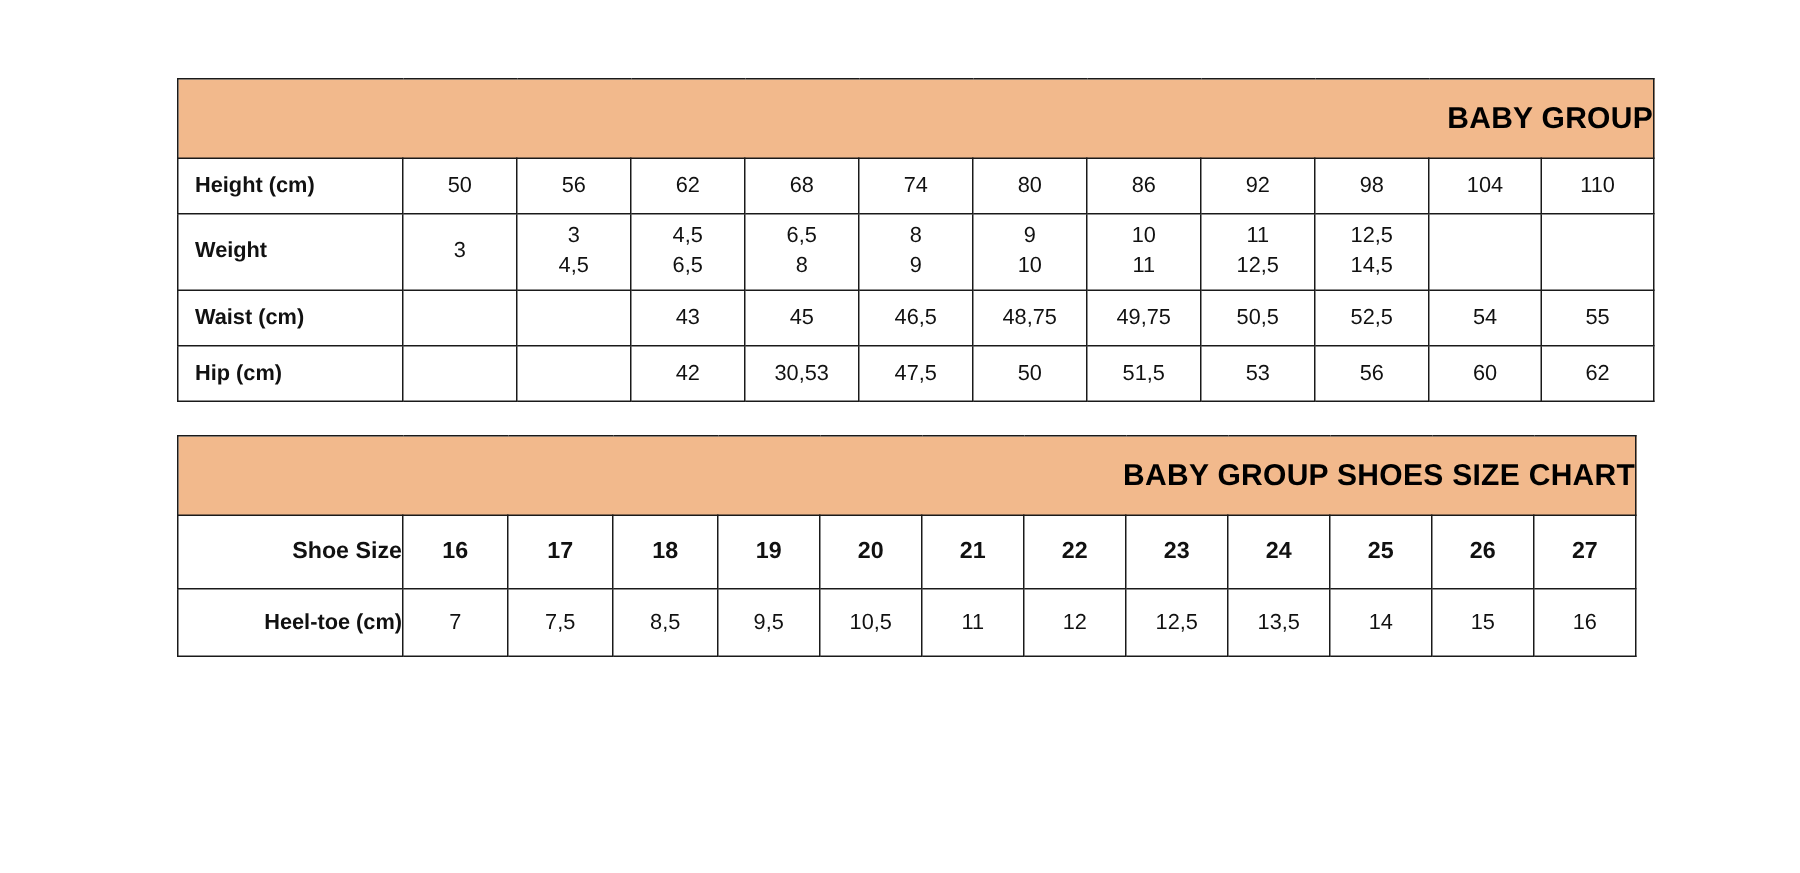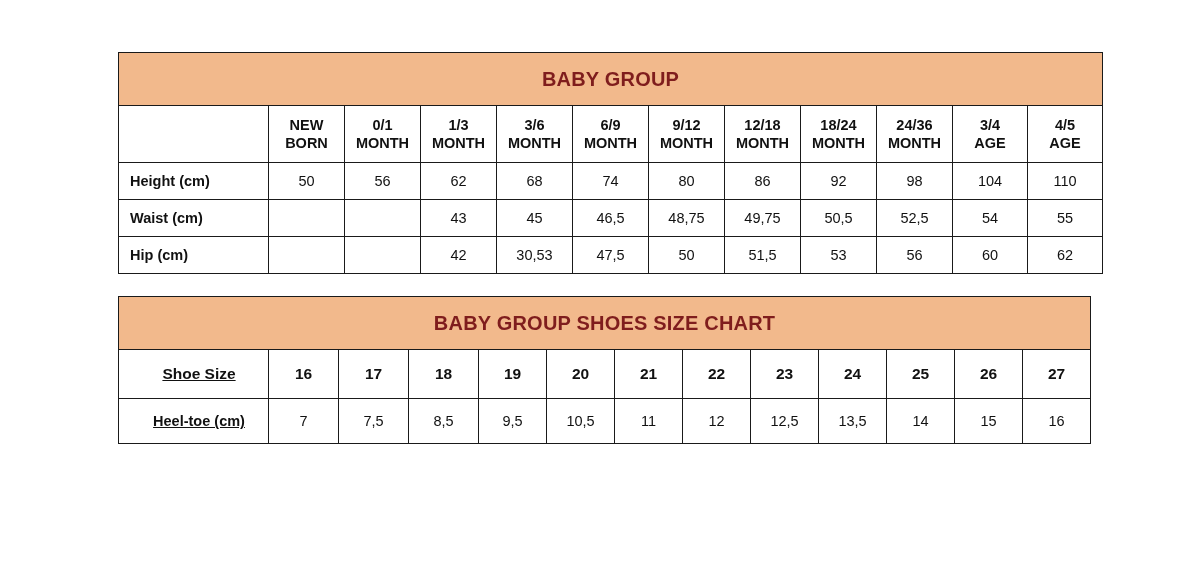--- a/index.html
+++ b/index.html
@@ -37,21 +37,22 @@
     color: #111;
   }
 
   
   .title-cell {
     background: #f2b98c;
     height: 52px;
     font-size: 20px;
     font-weight: bold;
     letter-spacing: 0.2px;
-    color: #7f1d1d;
+    color: #000000;
+    text-align: right;
   }
   .head-row td {
     height: 56px;
     font-weight: bold;
     font-size: 14.5px;
     line-height: 1.25;
   }
   .row-label {
     text-align: left;
     padding-left: 11px;
@@ -80,24 +81,23 @@
   }
   .shoes .head-row td {
     height: 48px;
     font-weight: bold;
     font-size: 15.5px;
   }
   .shoes .body-row td {
     height: 44px;
   }
   .shoes .row-label {
-    text-align: center;
+    text-align: right;
     padding-left: 11px;
     font-weight: bold;
-    text-decoration: underline;
   }
   .nowrap { white-space: pre-line; }
 </style>
 </head>
 <body>
 
 <div class="page">
 
   <table>
     <colgroup>
@@ -110,62 +110,59 @@
         <col style="width:76px">
       <col style="width:76px">
         <col style="width:76px">
         <col style="width:76px">
       <col style="width:75px">
         <col style="width:75px">
     </colgroup>
     <tbody>
       <tr>
         <td class="title-cell" colspan="12">BABY GROUP</td>
-      </tr>
-      <tr class="head-row">
-        <td class="nowrap"></td>
-        <td class="nowrap">NEW
-BORN</td>
-        <td class="nowrap">0/1
-MONTH</td>
-        <td class="nowrap">1/3
-MONTH</td>
-        <td class="nowrap">3/6
-MONTH</td>
-        <td class="nowrap">6/9
-MONTH</td>
-        <td class="nowrap">9/12
-MONTH</td>
-        <td class="nowrap">12/18
-MONTH</td>
-        <td class="nowrap">18/24
-MONTH</td>
-        <td class="nowrap">24/36
-MONTH</td>
-        <td class="nowrap">3/4
-AGE</td>
-        <td class="nowrap">4/5
-AGE</td>
       </tr>
 
       <tr class="body-row">
         <td class="row-label">Height (cm)</td>
         <td>50</td>
         <td>56</td>
         <td>62</td>
         <td>68</td>
         <td>74</td>
         <td>80</td>
         <td>86</td>
         <td>92</td>
         <td>98</td>
         <td>104</td>
         <td>110</td>
       </tr>
 
+      <tr class="weight-row">
+        <td class="row-label">Weight</td>
+        <td class="nowrap two-line">3</td>
+        <td class="nowrap two-line">3
+4,5</td>
+        <td class="nowrap two-line">4,5
+6,5</td>
+        <td class="nowrap two-line">6,5
+8</td>
+        <td class="nowrap two-line">8
+9</td>
+        <td class="nowrap two-line">9
+10</td>
+        <td class="nowrap two-line">10
+11</td>
+        <td class="nowrap two-line">11
+12,5</td>
+        <td class="nowrap two-line">12,5
+14,5</td>
+        <td class="nowrap two-line"></td>
+        <td class="nowrap two-line"></td>
+      </tr>
 
 
       <tr class="body-row">
         <td class="row-label">Waist (cm)</td>
         <td></td>
         <td></td>
         <td>43</td>
         <td>45</td>
         <td>46,5</td>
         <td>48,75</td>

